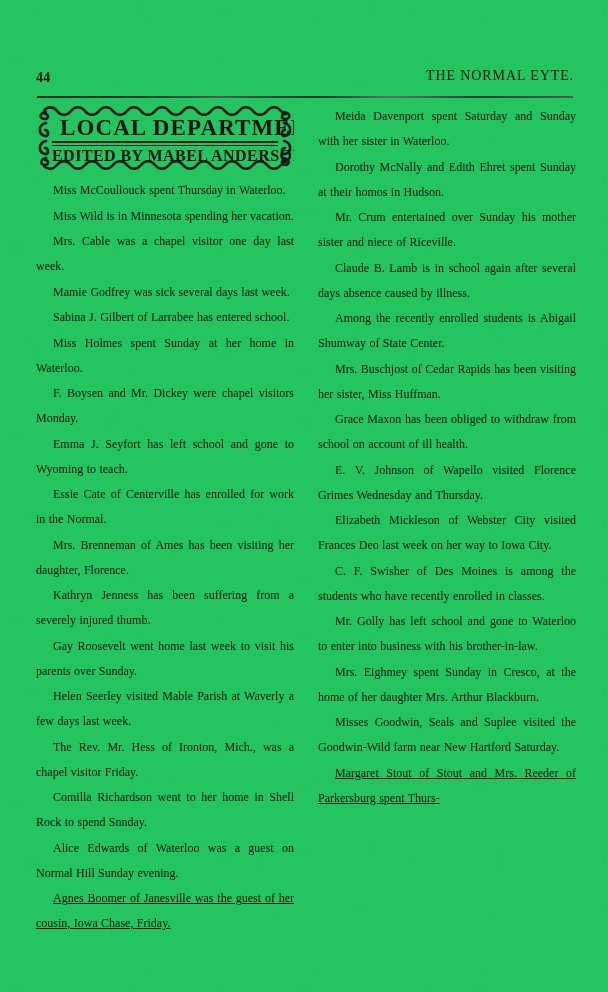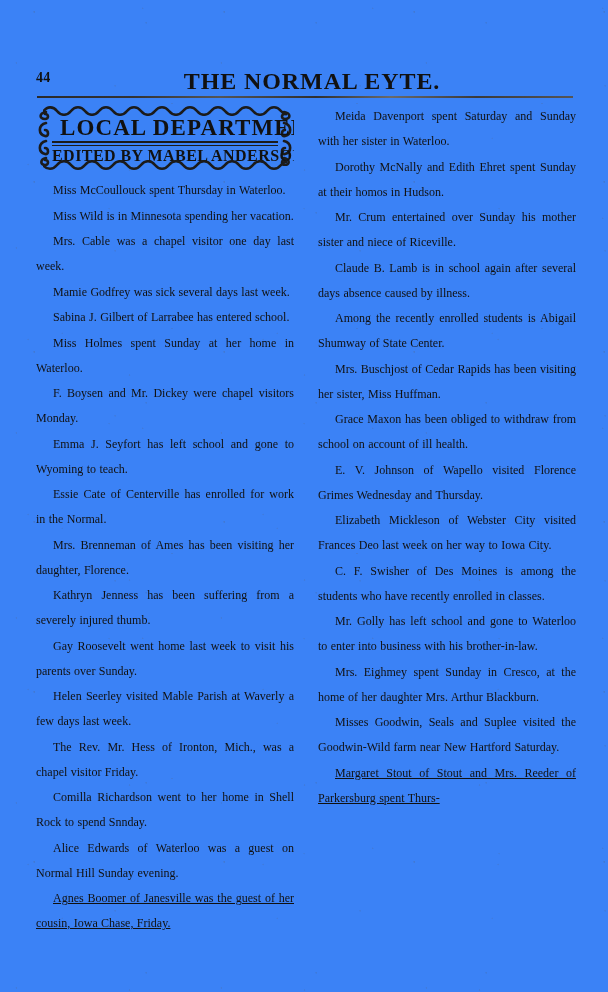--- a/index.html
+++ b/index.html
@@ -5,21 +5,21 @@
   html, body {
     margin: 0;
     padding: 0;
     background: #ffffff;
   }
 
   #page {
     position: relative;
     width: 608px;
     height: 992px;
-    background: #3b82f6;
+    background: #22c55e;
     overflow: hidden;
     font-family: "Liberation Serif", "DejaVu Serif", serif;
     color: #111111;
   }
 
   
   #grain {
     position: absolute;
     inset: 0;
     pointer-events: none;
@@ -55,24 +55,24 @@
     font-family: "Liberation Serif", serif;
     font-weight: bold;
     font-size: 14px;
     letter-spacing: 0.2px;
   }
   .masthead {
     position: absolute;
     left: 0;
     right: 0;
     top: 0;
-    text-align: center;
-    font-family: "Liberation Serif", serif;
-    font-weight: bold;
-    font-size: 24px;
+    text-align: right;
+    font-family: "Liberation Serif", serif;
+    font-weight: normal;
+    font-size: 14px;
     letter-spacing: 0.9px;
     padding-left: 14px;
   }
   .headrule {
     position: absolute;
     top: 96px;
     left: 37px;
     right: 35px;
     height: 2px;
     background: linear-gradient(to right,

